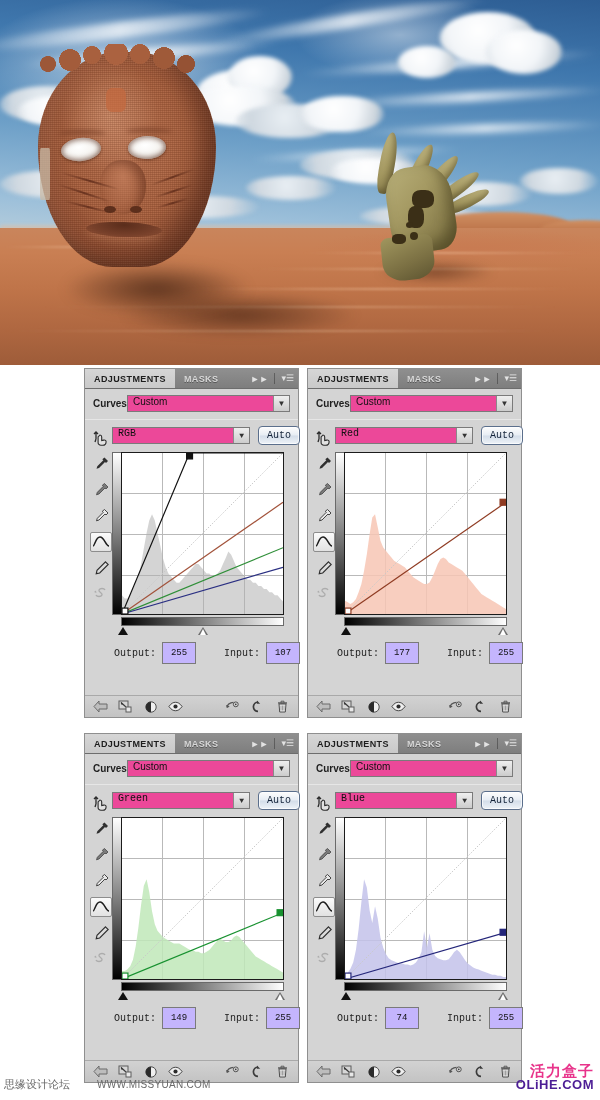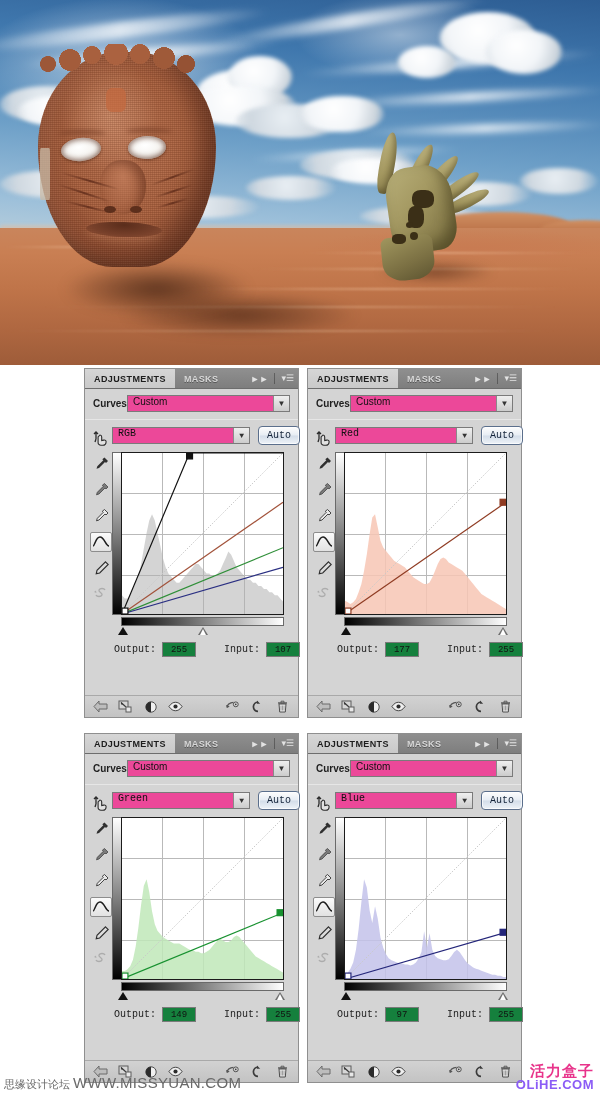--- a/index.html
+++ b/index.html
@@ -254,43 +254,43 @@
   .stop-inner {
     position:absolute; top:11px; width:0;height:0;
     border-left:3.5px solid transparent; border-right:3.5px solid transparent; border-bottom:6px solid #ffffff;
   }
 
   .io-row {
     display:flex; align-items:center; gap: 6px; margin-top: 16px; padding-left: 2px;
   }
   .io-label { font-size: 10px; color:#1d1d1d; }
   .io-field {
-    width: 34px; height: 15px; background:#15803d; border:1px solid #7a7a7a;
+    width: 34px; height: 22px; background:#c4b5fd; border:1px solid #7a7a7a;
     font-size: 9px; color:#111; display:flex; align-items:center; justify-content:center;
   }
   .io-gap { width: 16px; }
 
   .panel-footer {
     position:absolute; left:0; right:0; bottom:0; height: 22px;
     background: linear-gradient(180deg, #d2d2d2, #c3c3c3);
     border-top: 1px solid #a9a9a9;
     display:flex; align-items:center; gap: 10px; padding: 0 8px;
   }
   .panel-footer .fspacer { flex:1; }
   .ficon { width:15px; height:15px; display:flex; align-items:center; justify-content:center; }
 
   
   .wm-left {
     position:absolute; left: 4px; bottom: 8px;
     font-size: 11px; color: #6a6a6a; white-space: nowrap;
   }
-  .wm-left .url { font-size: 15px; letter-spacing: .3px; }
+  .wm-left .url { font-size: 10px; letter-spacing: .3px; margin-left: 24px; }
   .wm-right { position:absolute; right: 6px; bottom: 8px; text-align: right; line-height: 1.05; }
   .wm-right .cn { font-size: 15px; font-weight: bold; color: #e8348b; letter-spacing: 1px; }
-  .wm-right .en { font-size: 13px; font-weight: bold; color: #8b5cf6; letter-spacing: .5px; }
+  .wm-right .en { font-size: 13px; font-weight: bold; color: #4c1d95; letter-spacing: .5px; }
 </style>
 </head>
 <body>
 
 <div id="root">
 
   <div class="artwork">
     <div class="sky"></div>
 
     <div class="cirrus" style="left:-30px; top:22px; width:300px; height:16px; transform:rotate(-7deg);"></div>
@@ -972,21 +972,21 @@
           <div class="hramp-spacer"></div>
           <div class="hramp">
             <div class="stop-b" style="left:-4px;"></div>
             <div class="stop-outline" style="left:153px;"></div>
             <div class="stop-inner" style="left:154.5px;"></div>
           </div>
         </div>
 
         <div class="io-row">
           <div class="io-label">Output:</div>
-          <div class="io-field">97</div>
+          <div class="io-field">74</div>
           <div class="io-gap"></div>
           <div class="io-label">Input:</div>
           <div class="io-field">255</div>
         </div>
       </div>
     </div>
 
     <div class="panel-footer">
       <div class="ficon">
           <svg width="15" height="13" viewBox="0 0 15 13">

